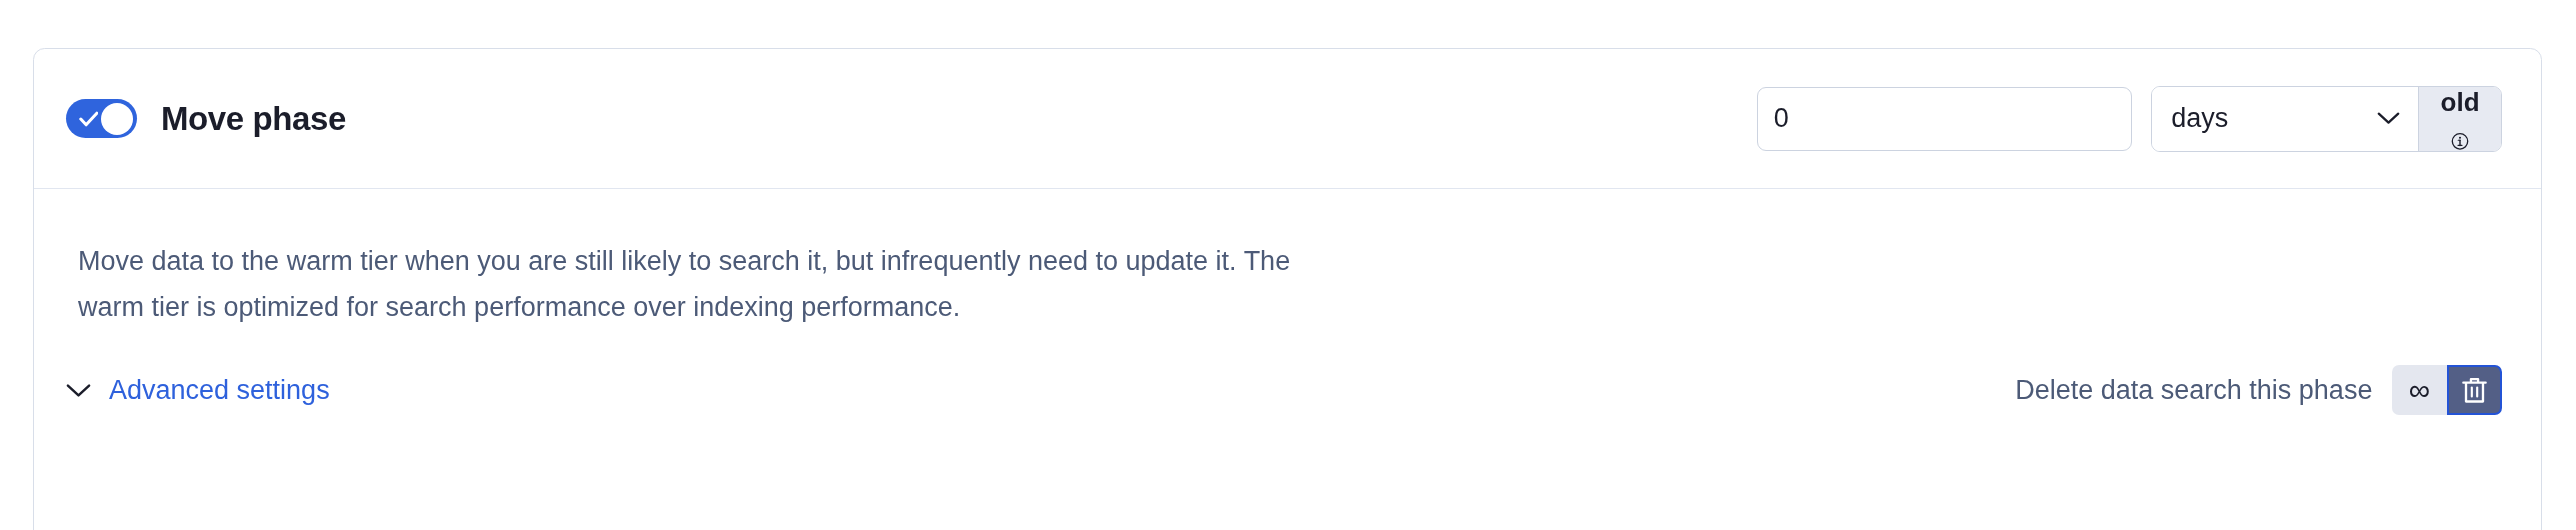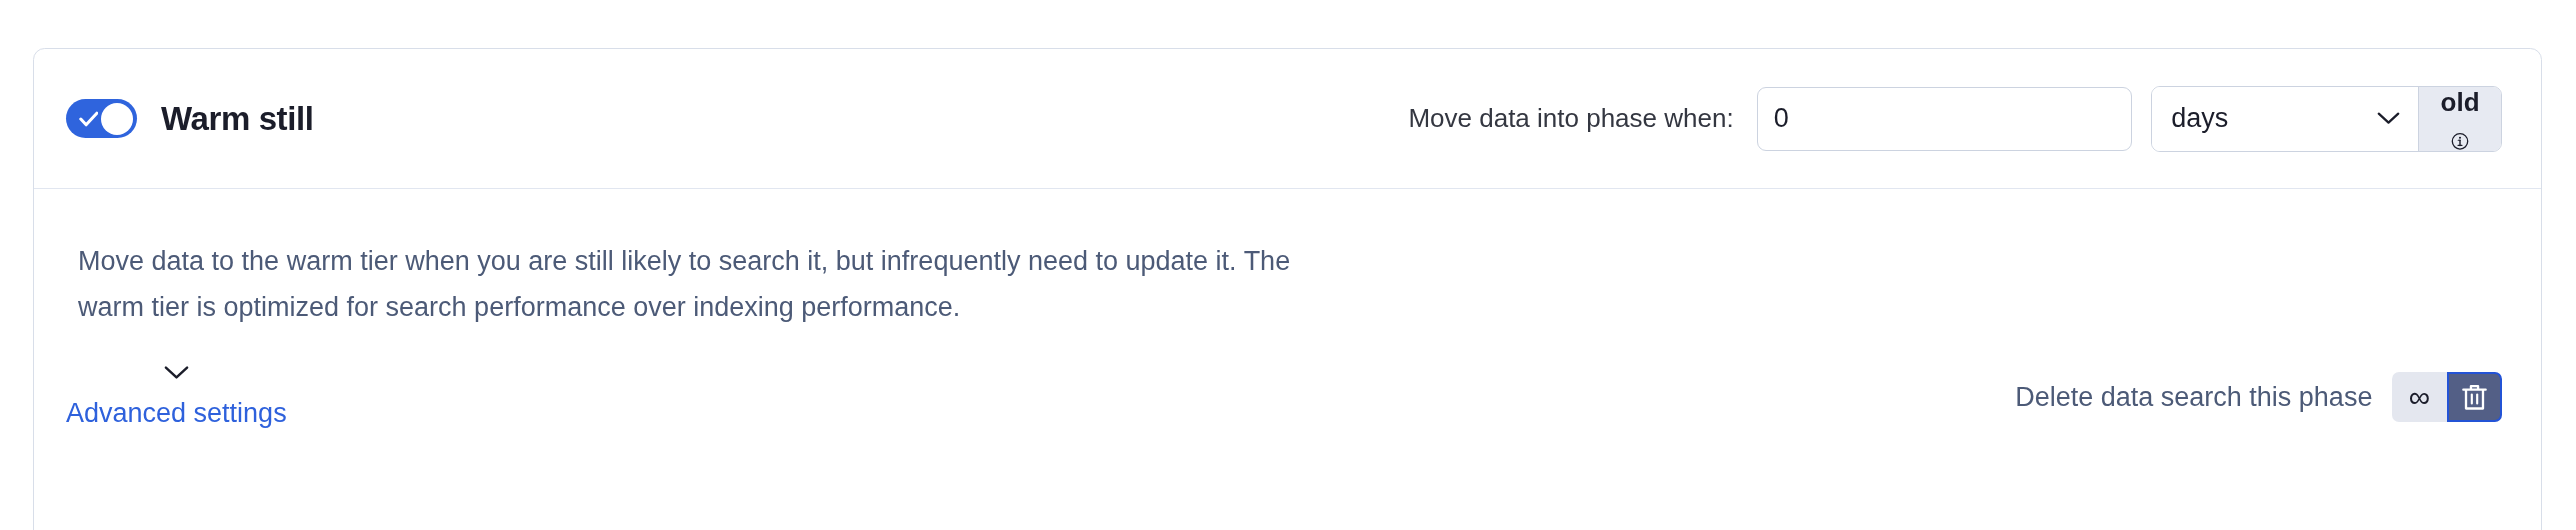--- a/index.html
+++ b/index.html
@@ -167,21 +167,20 @@
     display: flex;
     align-items: center;
     margin-top: 35px;
   }
 
   .adv-link {
     display: flex;
     align-items: center;
     gap: 18px;
     cursor: pointer;
-    flex-direction: column;
   }
   .adv-link .label {
     font-size: 27px;
     color: #2e61dc;
   }
 
   .delete-group {
     margin-left: auto;
     display: flex;
     align-items: center;
@@ -231,26 +230,25 @@
 
       <div class="header-left">
 
         <div class="switch" role="switch" aria-checked="true">
           <svg class="check" viewBox="0 0 22 20">
             <path d="M2 10 L8 16.5 L20 3.5" fill="none" stroke="#ffffff" stroke-width="3.4" stroke-linecap="round" stroke-linejoin="round"></path>
           </svg>
           <span class="knob"></span>
         </div>
 
-        <div class="phase-title">Warm still</div>
+        <div class="phase-title">Move phase</div>
       </div>
 
       <div class="header-right">
 
-        <span class="when-label">Move data into phase when:</span>
 
         <input class="num-input" type="text" value="0" style="">
 
         <div class="unit-group">
           <div class="unit-select">
             <span>days</span>
             <svg width="23" height="14.3" viewBox="0 0 26 16">
               <path d="M2 3 L13 13 L24 3" fill="none" stroke="#1b1d2a" stroke-width="2.6" stroke-linecap="round" stroke-linejoin="round"></path>
             </svg>
           </div>

